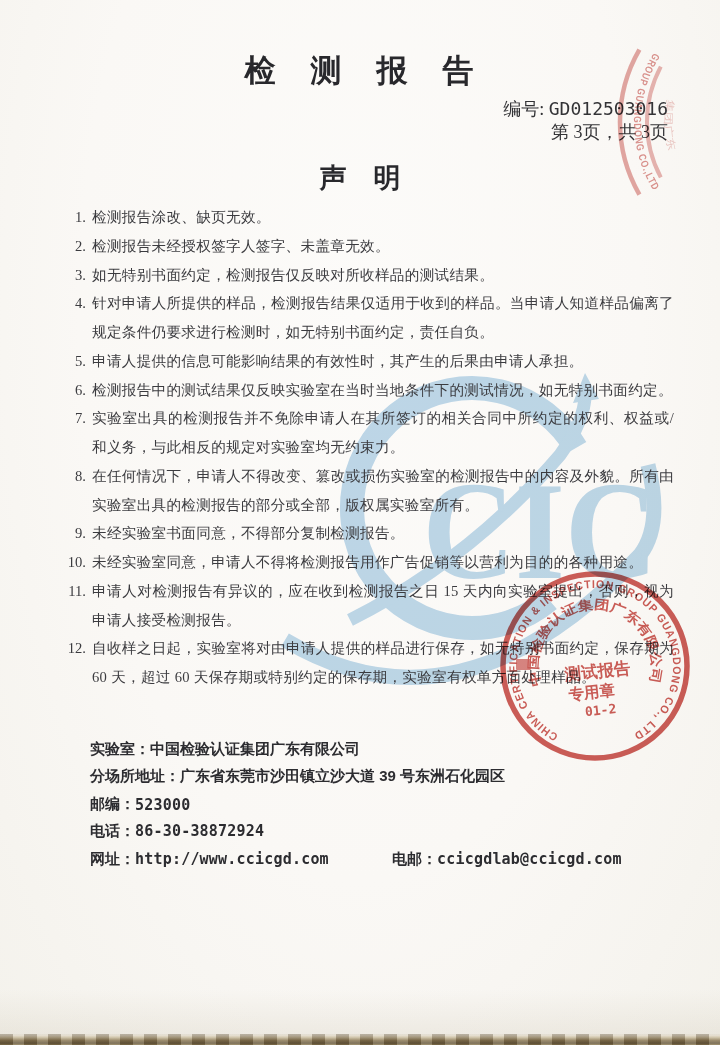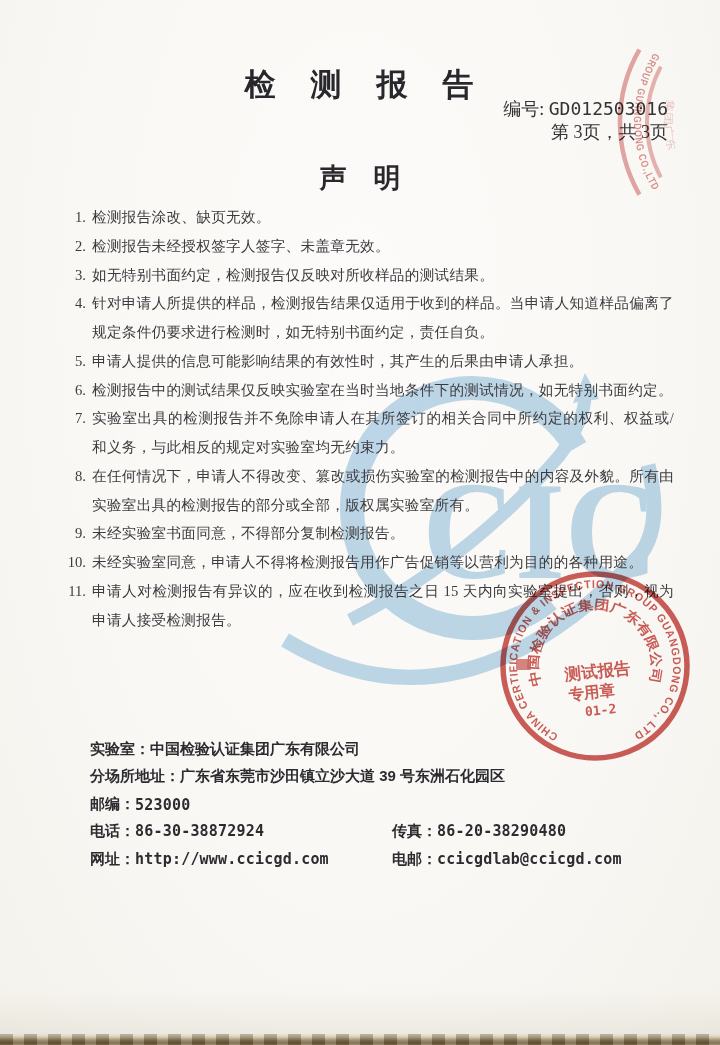--- a/index.html
+++ b/index.html
@@ -3,21 +3,21 @@
 <meta charset="utf-8">
 <style>
   html,body{margin:0;padding:0;background:#e8e6e1;}
   .page{
     position:relative;width:720px;height:1045px;overflow:hidden;
     background:radial-gradient(ellipse at 50% 30%, #fcfbf9 0%, #faf8f5 55%, #f4f2ec 100%);
     font-family:"Liberation Serif","DejaVu Serif",serif;color:#3c3c40;
   }
   .page::after{content:"";position:absolute;left:0;right:0;bottom:10px;height:46px;
     background:linear-gradient(180deg,rgba(160,145,110,0) 0%,rgba(160,145,110,.12) 100%);pointer-events:none;}
-  .doc-title{position:absolute;top:64px;left:0;right:0;text-align:center;
+  .doc-title{position:absolute;top:50px;left:0;right:0;text-align:center;
     font-family:"Liberation Sans","DejaVu Sans",sans-serif;font-weight:700;
     font-size:31px;color:#28282c;letter-spacing:2px;}
   .hdr-block{position:absolute;top:97px;right:52px;text-align:right;font-size:18px;color:#333336;line-height:23px;}
   .hdr-line{white-space:nowrap;}
   .mono{font-family:"DejaVu Sans Mono","Liberation Mono",monospace;}
   .section-title{position:absolute;top:160px;left:0;right:0;text-align:center;
     font-family:"Liberation Sans","DejaVu Sans",sans-serif;font-weight:700;
     font-size:27px;color:#28282c;}
   .stmts{position:absolute;top:203px;left:56px;width:618px;font-size:14.6px;line-height:28.75px;color:#3b3b3f;}
   .stmt{display:flex;}
@@ -105,43 +105,43 @@
         <span class="stmt-text">未经实验室书面同意，不得部分复制检测报告。</span>
       </div>
     <div class="stmt">
         <span class="stmt-num">10.</span>
         <span class="stmt-text">未经实验室同意，申请人不得将检测报告用作广告促销等以营利为目的的各种用途。</span>
       </div>
     <div class="stmt">
         <span class="stmt-num">11.</span>
         <span class="stmt-text">申请人对检测报告有异议的，应在收到检测报告之日 15 天内向实验室提出，否则，视为申请人接受检测报告。</span>
       </div>
+    <div class="stmt">
+        <span class="stmt-num">12.</span>
+        <span class="stmt-text">自收样之日起，实验室将对由申请人提供的样品进行保存，如无特别书面约定，保存期为 60 天，超过 60 天保存期或特别约定的保存期，实验室有权单方面处理样品。</span>
+      </div>
   </div>
 
   <div class="contact">
     <div class="contact-row">
       <span>实验室：</span>
         <span class="c-val">中国检验认证集团广东有限公司</span>
     </div>
     <div class="contact-row">
       <span>分场所地址：</span>
         <span class="c-val">广东省东莞市沙田镇立沙大道 39 号东洲石化园区</span>
     </div>
     <div class="contact-row">
       <span>邮编：</span>
         <span class="c-val mono">523000</span>
     </div>
     <div class="contact-row">
       <span class="c-left">
           <span>电话：</span>
           <span class="c-val mono">86-30-38872924</span>
-        </span>
-      <span class="c-right">
-          <span>传真：</span>
-          <span class="c-val mono">86-20-38290480</span>
         </span>
     </div>
     <div class="contact-row">
       <span class="c-left">
           <span>网址：</span>
           <span class="c-val mono">http://www.ccicgd.com</span>
         </span>
       <span class="c-right">
           <span>电邮：</span>
           <span class="c-val mono">ccicgdlab@ccicgd.com</span>

